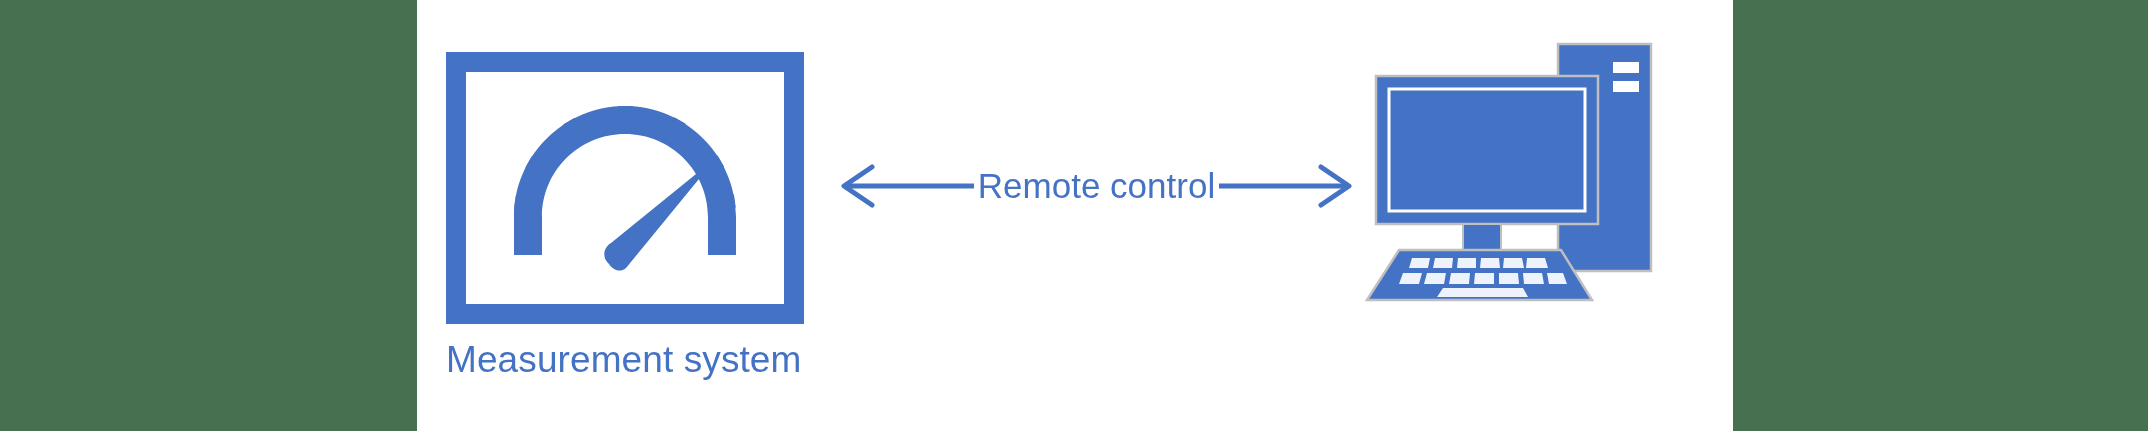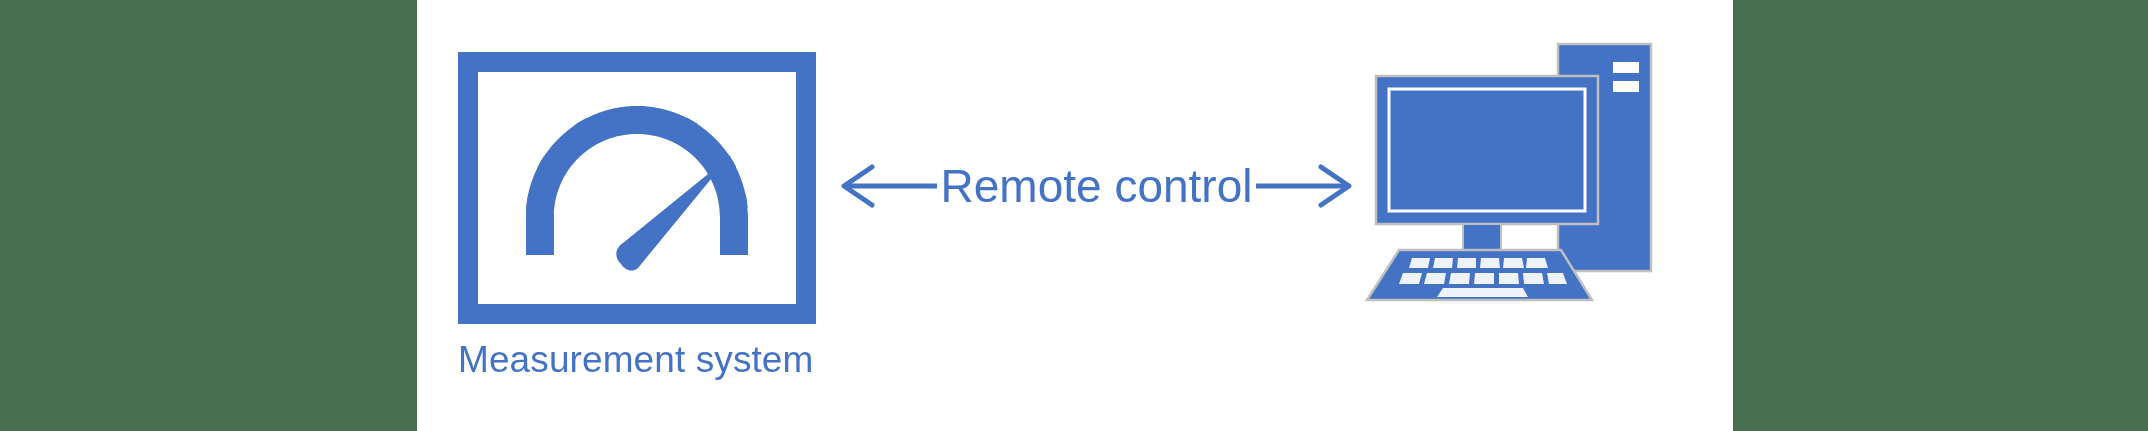--- a/index.html
+++ b/index.html
@@ -32,21 +32,21 @@
     top: 0;
     left: 417px;
     width: 1316px;
     height: 431px;
     background: #ffffff;
   }
 
   
   .meas-block {
     position: absolute;
-    left: 41px;
+    left: 29px;
     top: 52px;
     width: 358px;
   }
   .gauge-frame {
     position: relative;
     width: 358px;
     height: 272px;
     box-sizing: border-box;
     border: 20px solid #4472c4;
     background: #ffffff;
@@ -83,21 +83,21 @@
     width: 513px;
     height: 62px;
     overflow: visible;
   }
   .link-label {
     position: absolute;
     left: 0;
     top: 0;
     width: 513px;
     text-align: center;
-    font-size: 46px;
+    font-size: 35px;
     line-height: 62px;
     color: #4472c4;
     white-space: nowrap;
   }
   .link-label span {
     background: #ffffff;
     padding: 0 4px;
   }
 
   

